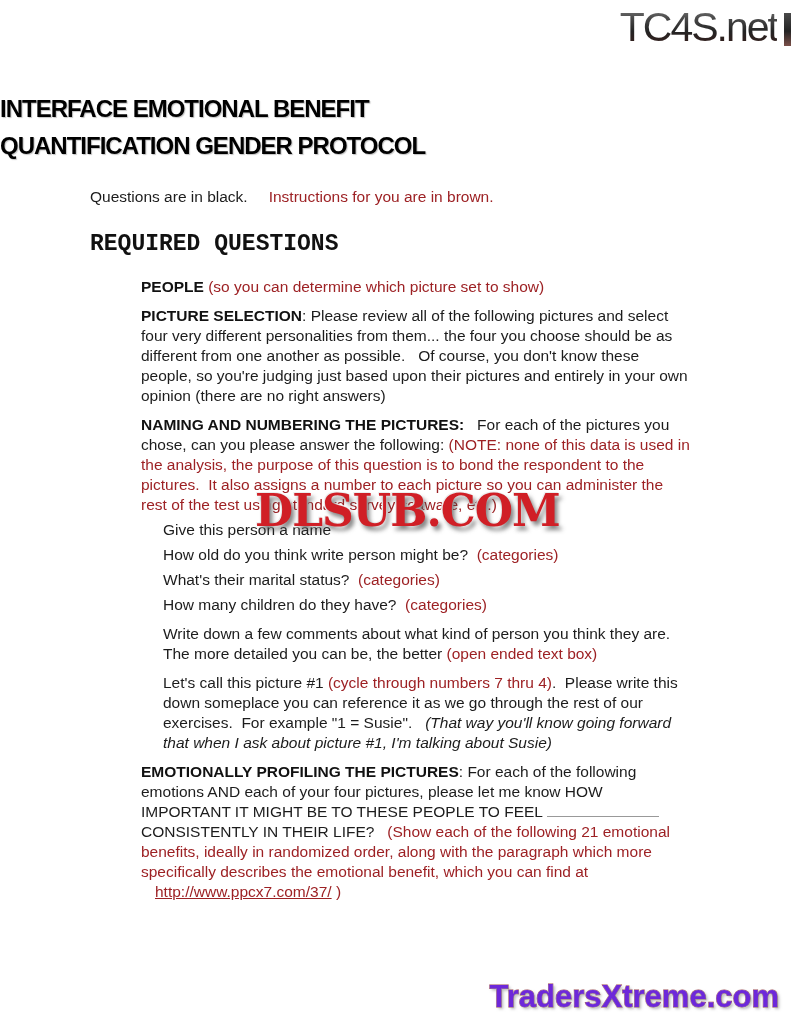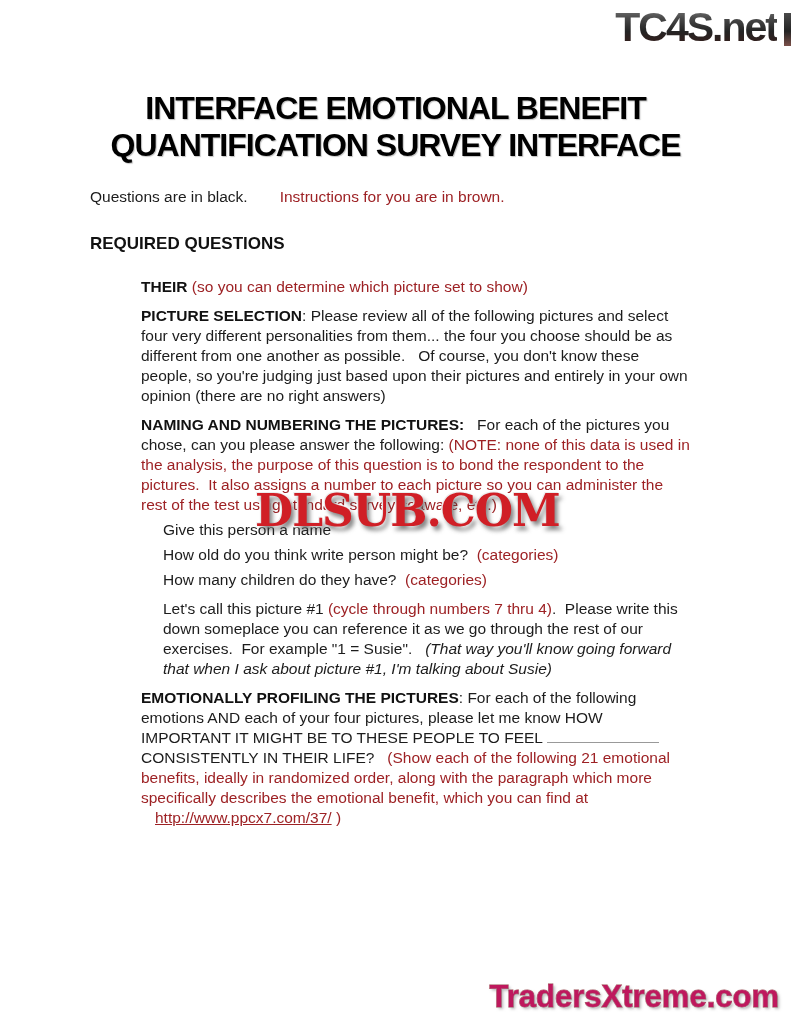--- a/index.html
+++ b/index.html
@@ -1,91 +1,93 @@
 <!DOCTYPE html>
 <html><head>
 <meta charset="utf-8">
 <style>
   html,body{margin:0;padding:0;background:#fff;}
   .page{position:relative;width:791px;height:1024px;background:#ffffff;overflow:hidden;
         font-family:"Liberation Sans",sans-serif;color:#1c1c1c;}
 
   
-  .top-logo{position:absolute;top:4px;right:14px;font-size:41px;font-weight:bold;letter-spacing:-2px;
+  .top-logo{position:absolute;top:4px;right:14px;font-size:41px;font-weight:normal;letter-spacing:-2px;
       background:linear-gradient(180deg,#8b8b8b 0%,#4a4a4a 30%,#242424 58%,#30201e 78%,#7b5049 100%);
       -webkit-background-clip:text;background-clip:text;-webkit-text-fill-color:transparent;color:#3a3a3a;
       text-shadow:0 0 0 transparent;}
   .edge-mark{position:absolute;top:13px;right:0;width:7px;height:33px;
       background:linear-gradient(180deg,#4a4a4a 0%,#242424 55%,#7b5049 100%);}
 
   
-  .title{position:absolute;top:90px;left:0;right:0;margin:0;text-align:center;
-      font-size:32px;font-weight:bold;letter-spacing:-1px;line-height:37px;color:#000;
+  .title{position:absolute;top:90px;left:0;right:0;margin:0;text-align:left;
+      font-size:24px;font-weight:bold;letter-spacing:-1px;line-height:37px;color:#000;
       text-shadow:1px 1px 1px rgba(120,120,120,.45);}
   .title .tline{display:block;}
 
   
   .flow{position:absolute;left:90px;top:187px;width:612px;font-size:15.5px;line-height:20px;}
   .flow p{margin:0;white-space:pre-wrap;}
-  .intro .gap{margin-left:32px;}
+  .intro .gap{margin-left:21px;}
   .brown{color:#9d2124;}
   b{color:#111;}
-  .section{margin:27px 0 0 0;font-size:17px;font-weight:bold;color:#111;letter-spacing:0;}
+  .section{margin:27px 0 0 0;font-size:23px;font-weight:bold;color:#111;letter-spacing:0;font-family:Liberation Mono, monospace;}
   .qcol{margin-left:51px;width:551px;}
   .qcol > p{margin-top:9px;}
   .q-gender{margin-top:23px !important;}
   .subcol{margin-left:22px;width:537px;}
   .subcol p{margin-top:5px;}
   .subcol p.multi{margin-top:9px;}
   .aside{font-style:italic;color:#1c1c1c;}
   .blank-line{display:inline-block;width:112px;height:13px;border-bottom:1.5px solid #999;}
   .doc-link{color:#9d2124;text-decoration:underline;cursor:pointer;margin-left:14px;}
 
   
   .watermark{position:absolute;left:255px;top:486px;font-family:"DejaVu Serif",serif;
       font-weight:bold;font-size:44px;line-height:50px;letter-spacing:-1px;color:#d01f26;
       -webkit-text-stroke:2.5px #ffffff;paint-order:stroke fill;
       text-shadow:3px 4px 4px rgba(70,70,70,.65), -1px -1px 0 #eee;}
 
   
   .bottom-logo{position:absolute;right:12px;bottom:9px;font-size:31px;font-weight:bold;letter-spacing:0;
-      color:#be185d;-webkit-text-stroke:1px #8e2730;paint-order:stroke fill;
+      color:#6d28d9;-webkit-text-stroke:1px #8e2730;paint-order:stroke fill;
       text-shadow:2px 2px 3px rgba(130,130,130,.55), 0 0 2px #e8e8e8;}
 </style>
 </head>
 <body>
 
 <div class="page">
 
   <div class="top-logo">TC4S.net</div>
   <div class="edge-mark"></div>
 
   <h1 class="title">
     <span class="tline">INTERFACE EMOTIONAL BENEFIT</span>
-    <span class="tline">QUANTIFICATION SURVEY INTERFACE</span>
+    <span class="tline">QUANTIFICATION GENDER PROTOCOL</span>
   </h1>
 
   <div class="flow">
 
     <p class="intro"><span>Questions are in black.</span><span class="brown gap">Instructions for you are in brown.</span></p>
 
     <h2 class="section">REQUIRED QUESTIONS</h2>
 
     <div class="qcol">
 
-      <p class="q-gender"><b>THEIR</b><span class="brown"> (so you can determine which picture set to show)</span></p>
+      <p class="q-gender"><b>PEOPLE</b><span class="brown"> (so you can determine which picture set to show)</span></p>
 
       <p><b>PICTURE SELECTION</b><span>: Please review all of the following pictures and select four very different personalities from them... the four you choose should be as different from one another as possible.   Of course, you don't know these people, so you're judging just based upon their pictures and entirely in your own opinion (there are no right answers)</span></p>
 
       <p><b>NAMING AND NUMBERING THE PICTURES:</b><span>   For each of the pictures you chose, can you please answer the following: </span><span class="brown">(NOTE: none of this data is used in the analysis, the purpose of this question is to bond the respondent to the pictures.  It also assigns a number to each picture so you can administer the rest of the test using standard survey software, etc.)</span></p>
 
       <div class="subcol">
         <p><span>Give this person a name</span></p>
         <p><span>How old do you think write person might be?  </span><span class="brown">(categories)</span></p>
+        <p><span>What's their marital status?  </span><span class="brown">(categories)</span></p>
         <p><span>How many children do they have?  </span><span class="brown">(categories)</span></p>
+        <p class="multi"><span>Write down a few comments about what kind of person you think they are.  The more detailed you can be, the better </span><span class="brown">(open ended text box)</span></p>
         <p class="multi"><span>Let's call this picture #1 </span><span class="brown">(cycle through numbers 7 thru 4)</span><span>.  Please write this down someplace you can reference it as we go through the rest of our exercises.  For example "1 = Susie".   </span><span class="aside">(That way you'll know going forward that when I ask about picture #1, I'm talking about Susie)</span></p>
       </div>
 
       <p><b>EMOTIONALLY PROFILING THE PICTURES</b><span>: For each of the following emotions AND each of your four pictures, please let me know HOW IMPORTANT IT MIGHT BE TO THESE PEOPLE TO FEEL </span><span class="blank-line"></span><span> CONSISTENTLY IN THEIR LIFE?   </span><span class="brown">(Show each of the following 21 emotional benefits, ideally in randomized order, along with the paragraph which more specifically describes the emotional benefit, which you can find at </span><a class="doc-link">http://www.ppcx7.com/37/</a><span class="brown"> )</span></p>
 
     </div>
   </div>
 
   <div class="watermark">DLSUB.COM</div>
 

